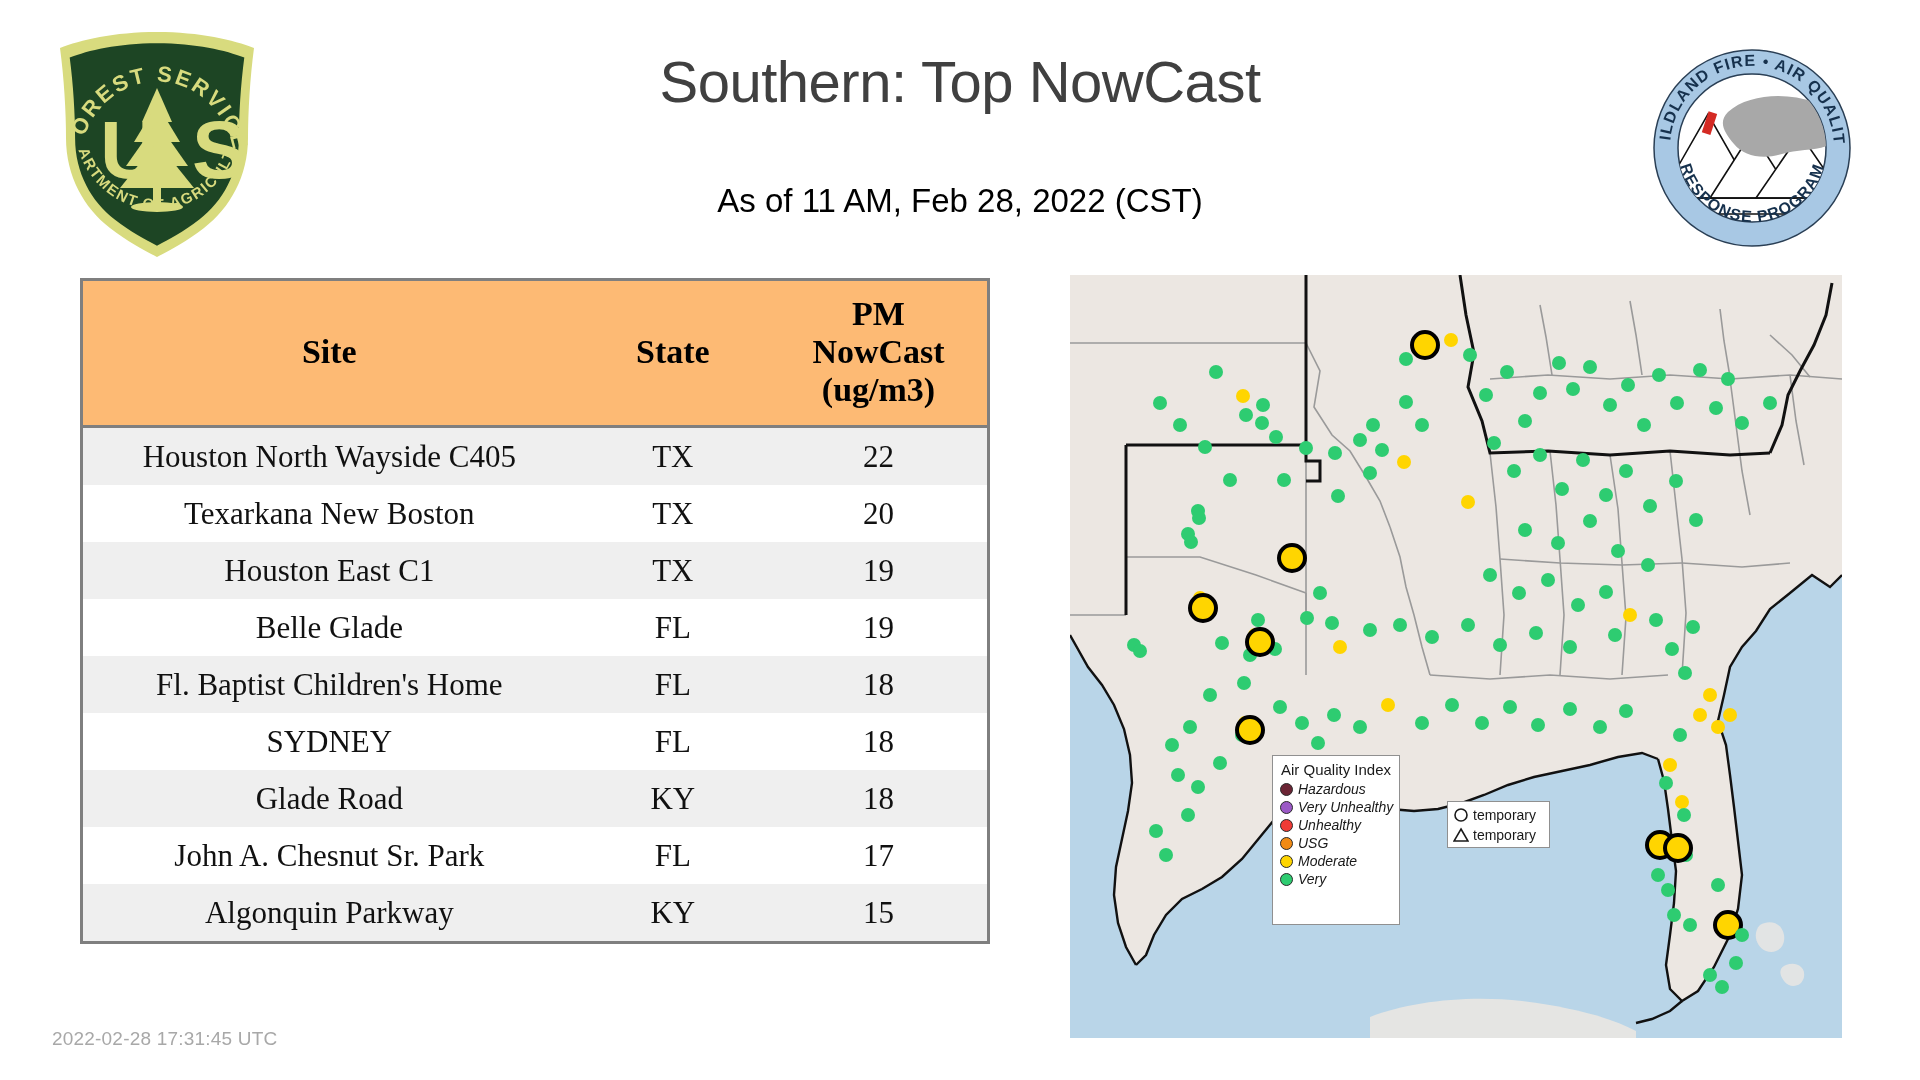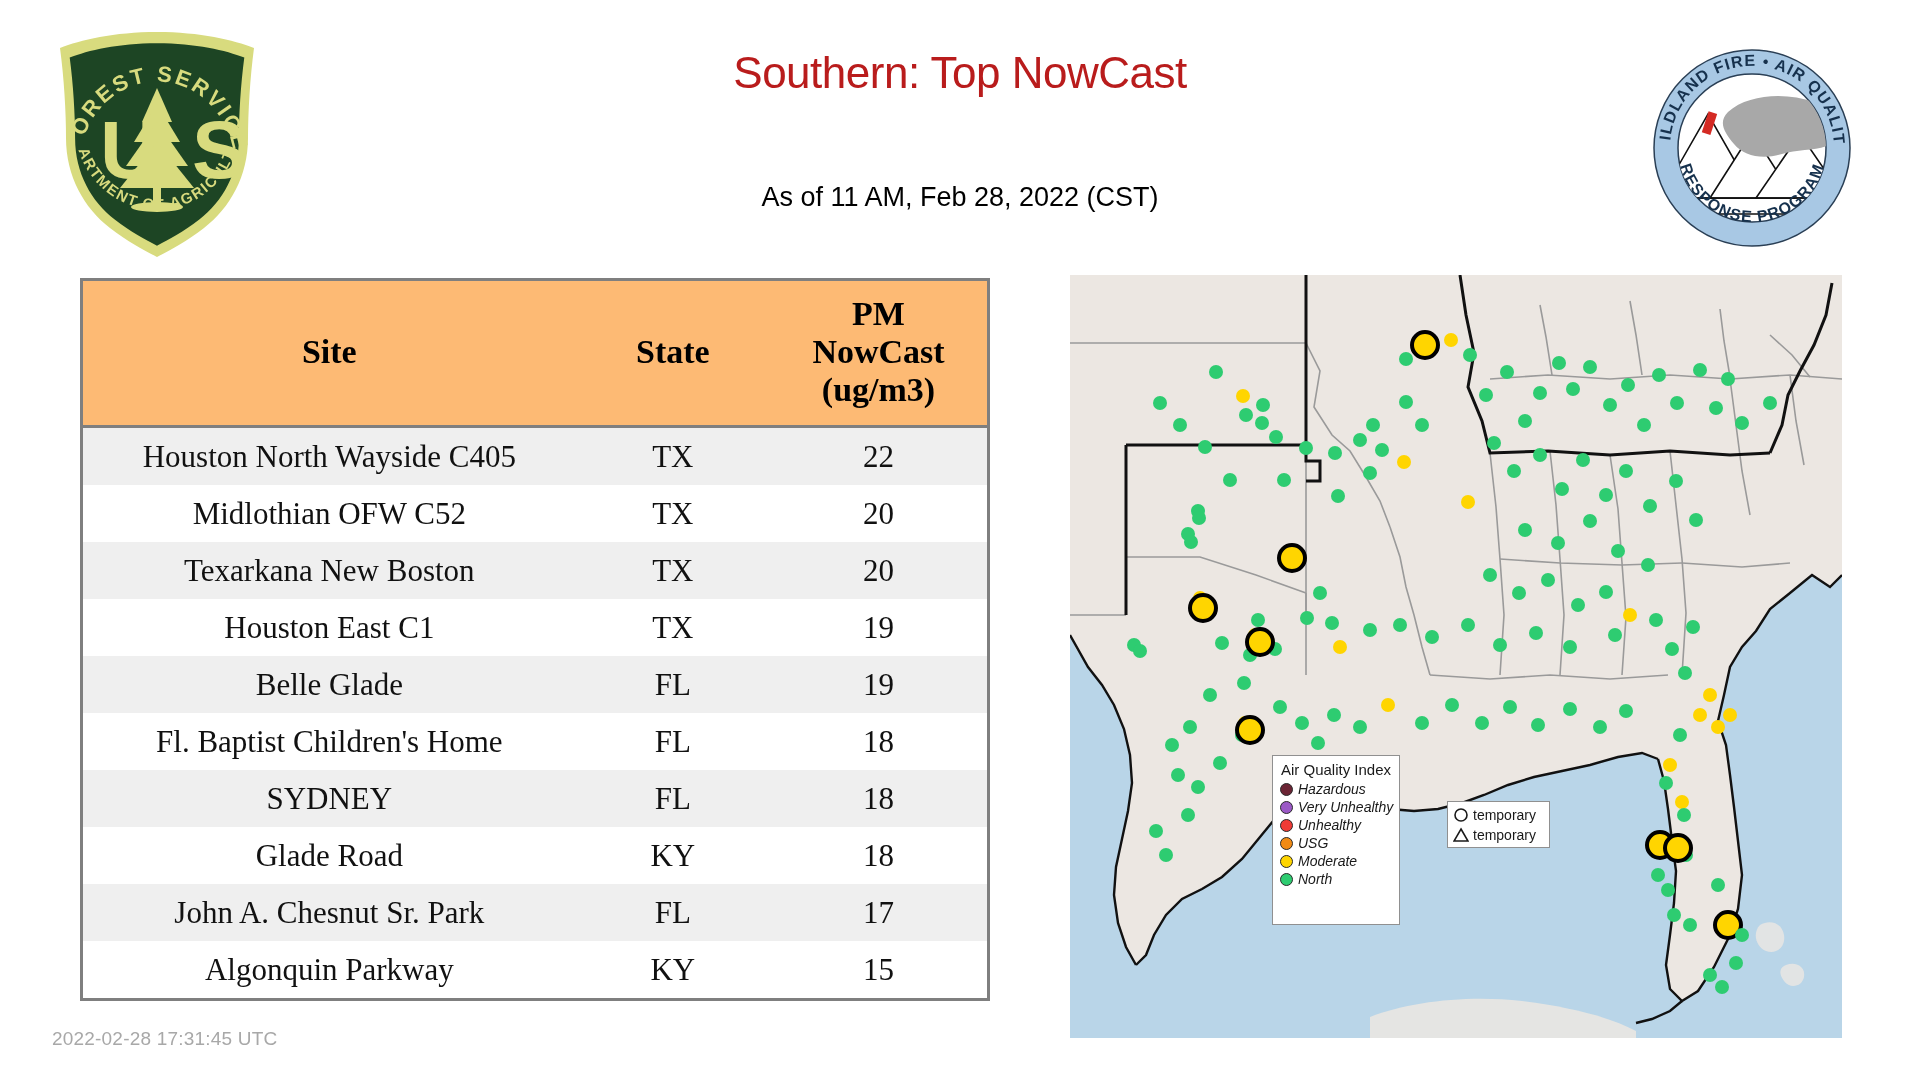--- a/index.html
+++ b/index.html
@@ -17,34 +17,34 @@
   }
 
   
   #page-title {
     position: absolute;
     top: 48px;
     left: 300px;
     width: 1320px;
     text-align: center;
     font-family: "Liberation Sans", sans-serif;
-    font-size: 44px;
+    font-size: 58px;
     font-weight: 400;
-    color: #b91c1c;
+    color: #404040;
     letter-spacing: -0.5px;
     white-space: nowrap;
   }
   #page-subtitle {
     position: absolute;
     top: 182px;
     left: 300px;
     width: 1320px;
     text-align: center;
     font-family: "Liberation Sans", sans-serif;
-    font-size: 27px;
+    font-size: 33px;
     font-weight: 400;
     color: #000000;
     white-space: nowrap;
   }
 
   
   #usfs-logo {
     position: absolute;
     left: 52px;
     top: 26px;
@@ -270,25 +270,20 @@
           <div>NowCast</div>
           <div>(ug/m3)</div>
         </th>
       </tr>
     </thead>
     <tbody id="sites-tbody">
         <tr>
           <td>Houston North Wayside C405</td>
           <td>TX</td>
           <td>22</td>
-        </tr>
-        <tr>
-          <td>Midlothian OFW C52</td>
-          <td>TX</td>
-          <td>20</td>
         </tr>
         <tr>
           <td>Texarkana New Boston</td>
           <td>TX</td>
           <td>20</td>
         </tr>
         <tr>
           <td>Houston East C1</td>
           <td>TX</td>
           <td>19</td>
@@ -572,21 +567,21 @@
       <div class="legend-row">
         <span class="legend-swatch" style="background: rgb(240, 138, 21);"></span>
         <span class="legend-label">USG</span>
       </div>
       <div class="legend-row">
         <span class="legend-swatch" style="background: rgb(255, 213, 0);"></span>
         <span class="legend-label">Moderate</span>
       </div>
       <div class="legend-row">
         <span class="legend-swatch" style="background: rgb(46, 204, 113);"></span>
-        <span class="legend-label">North</span>
+        <span class="legend-label">Very</span>
       </div>
     </div>
 </div>
 
 <div id="sensor-legend" class="legend-box">
   <div class="sensor-row">
     <svg class="sensor-glyph" viewBox="0 0 16 18">
       <circle cx="8" cy="9" r="6" fill="none" stroke="#1a1a1a" stroke-width="1.6"></circle>
     </svg>
     <span class="sensor-label">temporary</span>

